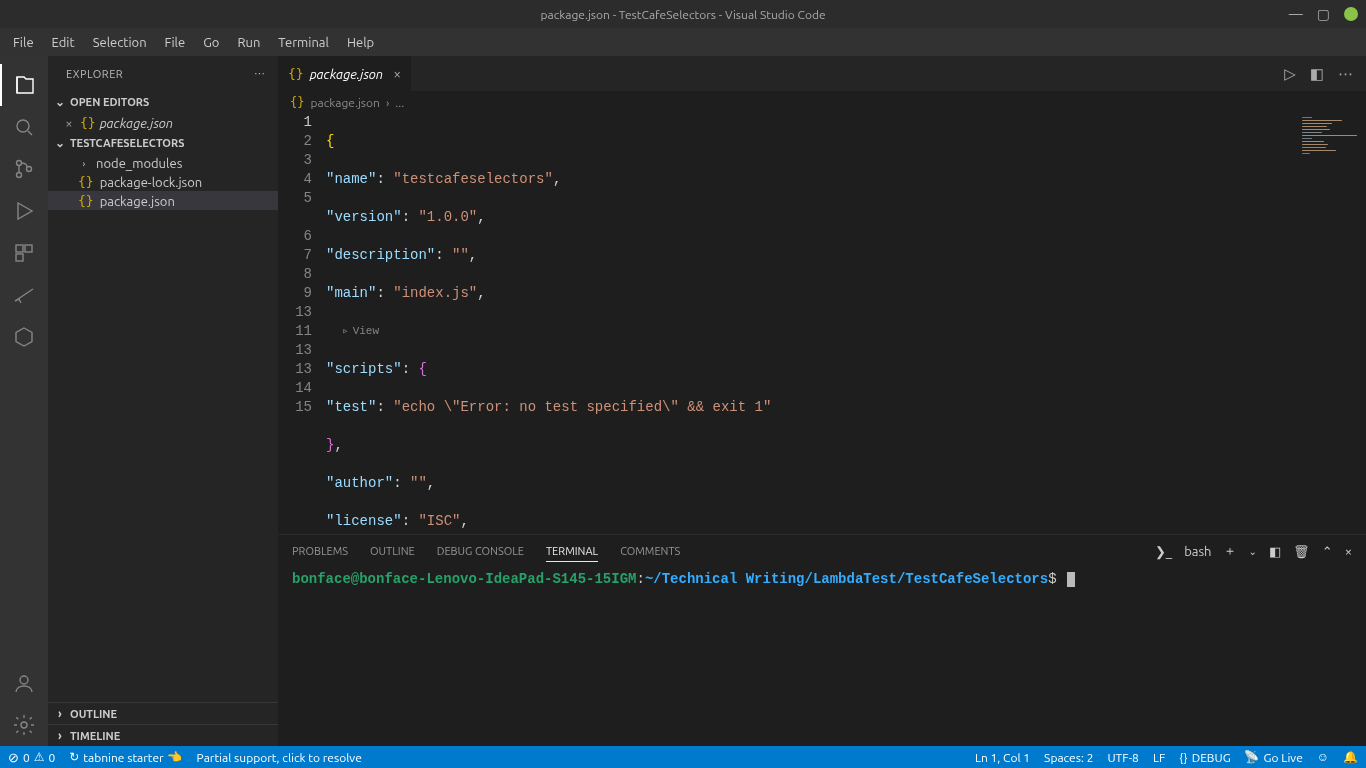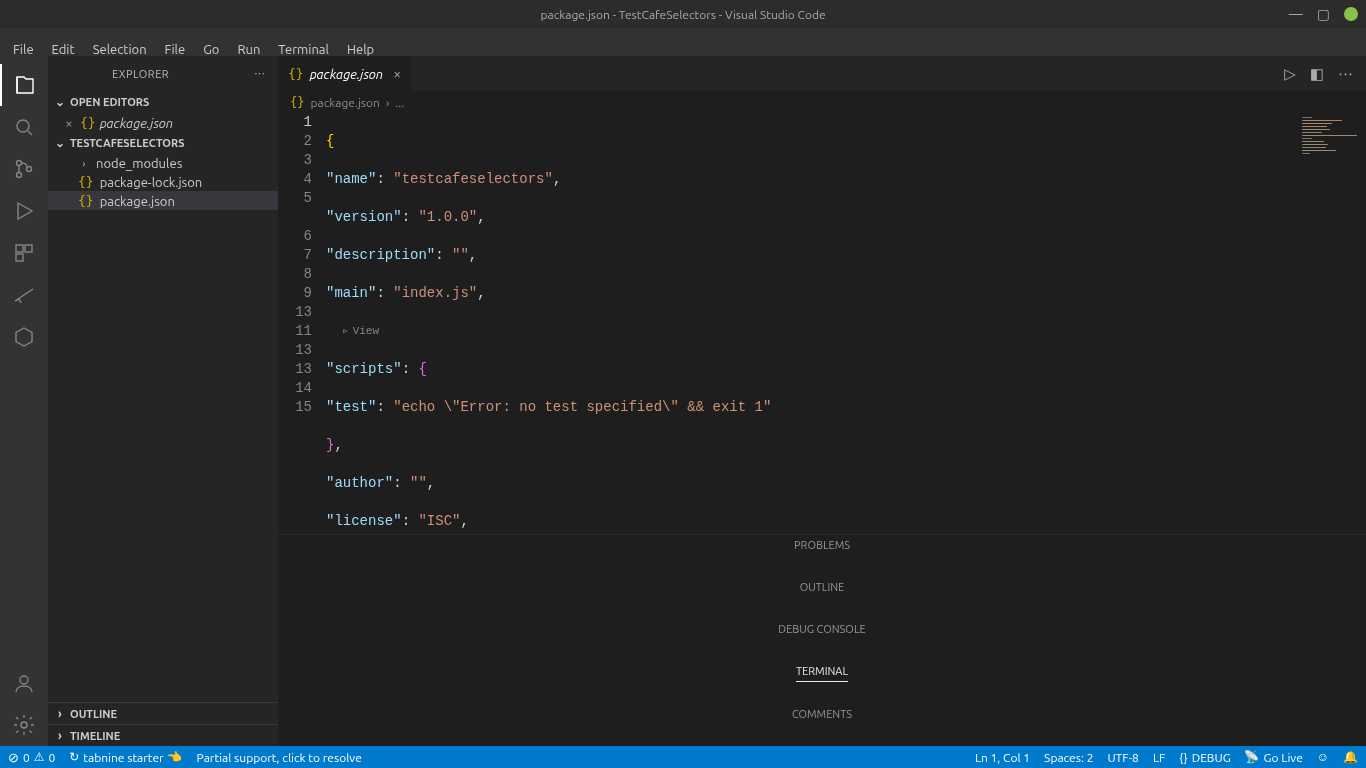--- a/index.html
+++ b/index.html
@@ -1,30 +1,30 @@
 <!DOCTYPE html>
 <html><head>
 <meta charset="utf-8">
 <style>
 * { margin: 0; padding: 0; box-sizing: border-box; }
 body { font-family: "Segoe UI", Ubuntu, sans-serif; font-size: 13px; background: #1e1e1e; color: #ccc; width: 1366px; height: 768px; overflow: hidden; display: flex; flex-direction: column; }
 .titlebar { height: 28px; background: #2c2c2c; display: flex; align-items: center; justify-content: center; position: relative; color: #aaa; font-size: 12px; }
 .titlebar .win-controls { position: absolute; right: 8px; display: flex; gap: 14px; align-items: center; }
 .titlebar .win-controls span { color: #aaa; font-size: 14px; cursor: pointer; }
 .win-close { width: 14px; height: 14px; border-radius: 50%; background: #8bc34a; display: inline-block; }
-.menubar { height: 28px; background: #323233; display: flex; align-items: flex-end; padding: 0 4px; font-size: 13px; }
+.menubar { height: 28px; background: #323233; display: flex; align-items: center; padding: 0 4px; font-size: 13px; }
 .menubar span { padding: 0 9px; color: #ccc; cursor: pointer; }
 .body-area { flex: 1; display: flex; min-height: 0; }
 .activitybar { width: 48px; background: #333333; display: flex; flex-direction: column; align-items: center; padding-top: 8px; }
 .activitybar .ab-item { width: 48px; height: 42px; display: flex; align-items: center; justify-content: center; color: #858585; cursor: pointer; }
 .activitybar .ab-item.active { color: #fff; border-left: 2px solid #fff; }
 .activitybar .spacer { flex: 1; }
 .ab-item svg { width: 24px; height: 24px; stroke: currentColor; fill: none; stroke-width: 1.4; }
 .sidebar { width: 230px; background: #252526; display: flex; flex-direction: column; }
-.sb-head { height: 35px; display: flex; align-items: center; justify-content: space-between; padding: 0 12px 0 18px; font-size: 11px; letter-spacing: 0.5px; color: #bbb; margin-left: 46px; }
+.sb-head { height: 35px; display: flex; align-items: center; justify-content: space-between; padding: 0 12px 0 18px; font-size: 11px; letter-spacing: 0.5px; color: #bbb; }
 .sb-section { font-size: 11px; font-weight: 700; color: #ccc; padding: 4px 6px; display: flex; align-items: center; gap: 4px; cursor: pointer; }
 .sb-section.collapsed-section { border-top:1px solid #383838; }
 .sb-section .chev { width:12px; display:inline-block; text-align:center; font-size:12px; color:#ccc;}
 .sb-tree { flex: 0 0 auto; }
 .sb-file { display: flex; align-items: center; gap: 6px; padding: 2px 0 2px 22px; font-size: 13px; color: #ccc; cursor: pointer; }
 .sb-file.indent { padding-left: 30px; }
 .sb-file.active { background: #37373d; }
 .sb-file.openeditor-item { padding-left:14px; gap:4px;}
 .sb-file .close-x { color:#999; font-size:13px; width:14px; text-align:center;}
 .json-icon { color: #cca700; font-family: monospace; font-size: 13px; }
@@ -48,21 +48,21 @@
 .debug-lens { color:#858585; font-size:11px; display:flex; align-items:center; gap:4px; padding-left:16px; height:19px;}
 .key { color:#9cdcfe; }
 .str { color:#ce9178; }
 .pun { color:#d4d4d4; }
 .brace-y { color:#ffd700;}
 .brace-p { color:#da70d6;}
 .minimap { position:absolute; top:0; right:0; width:100px; height:100%;}
 .mm-block { position:absolute; top:4px; right:4px; width:60px; }
 .mm-line { height:1px; margin-bottom:2px; border-radius:1px;}
 .panel { height: 212px; border-top: 1px solid #2a2a2a; background: #1e1e1e; display: flex; flex-direction: column; }
-.panel-tabs { height: 32px; display: flex; align-items: center; gap: 22px; padding: 0 14px; font-size: 11px; color: #969696; flex-direction: column; }
+.panel-tabs { height: 32px; display: flex; align-items: center; gap: 22px; padding: 0 14px; font-size: 11px; color: #969696; }
 .panel-tabs .pt { cursor: pointer; padding:4px 0;}
 .panel-tabs .pt.active { color: #e7e7e7; border-bottom: 1px solid #e7e7e7; }
 .panel-tabs .pt-spacer { flex:1;}
 .panel-tabs .pt-actions { display:flex; align-items:center; gap:12px; color:#ccc; font-size:13px;}
 .panel-body { flex: 1; font-family: "Consolas","Courier New",monospace; font-size: 14px; padding: 4px 14px; }
 .prompt-user { color:#26a269; font-weight:bold;}
 .prompt-path { color:#33adff; font-weight:bold;}
 .prompt-colon { color:#ccc;}
 .prompt-dollar { color:#ccc;}
 .cursor-block { display:inline-block; width:8px; height:15px; background:#bbb; vertical-align:middle; margin-left:2px;}
@@ -286,20 +286,23 @@
           <span>❯_</span>
           <span>bash</span>
           <span>＋</span>
           <span style="font-size:10px;">⌄</span>
           <span>◧</span>
           <span>🗑</span>
           <span>⌃</span>
           <span>×</span>
         </div>
       </div>
+      <div class="panel-body">
+        <span class="prompt-user">bonface@bonface-Lenovo-IdeaPad-S145-15IGM</span><span class="prompt-colon">:</span><span class="prompt-path">~</span><span class="prompt-path">/Technical Writing/LambdaTest/TestCafeSelectors</span><span class="prompt-dollar">$ </span><span class="cursor-block"></span>
+      </div>
     </div>
   </div>
 </div>
 
 <div class="statusbar">
   <div class="sb-item">
       <span class="icon-circle-x">⊘</span>
       <span>0</span>
       <span>⚠</span>
       <span>0</span>

